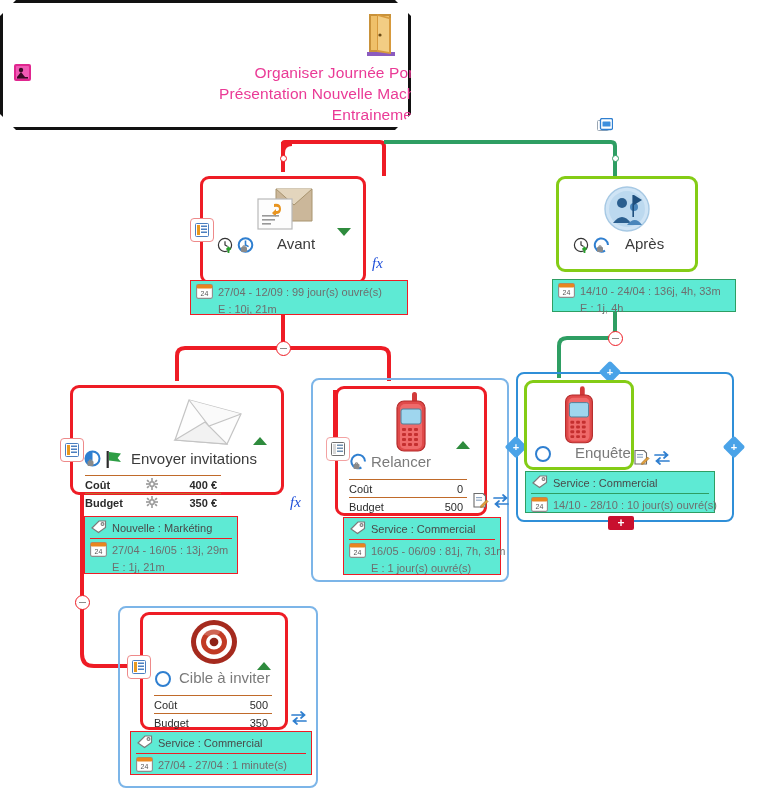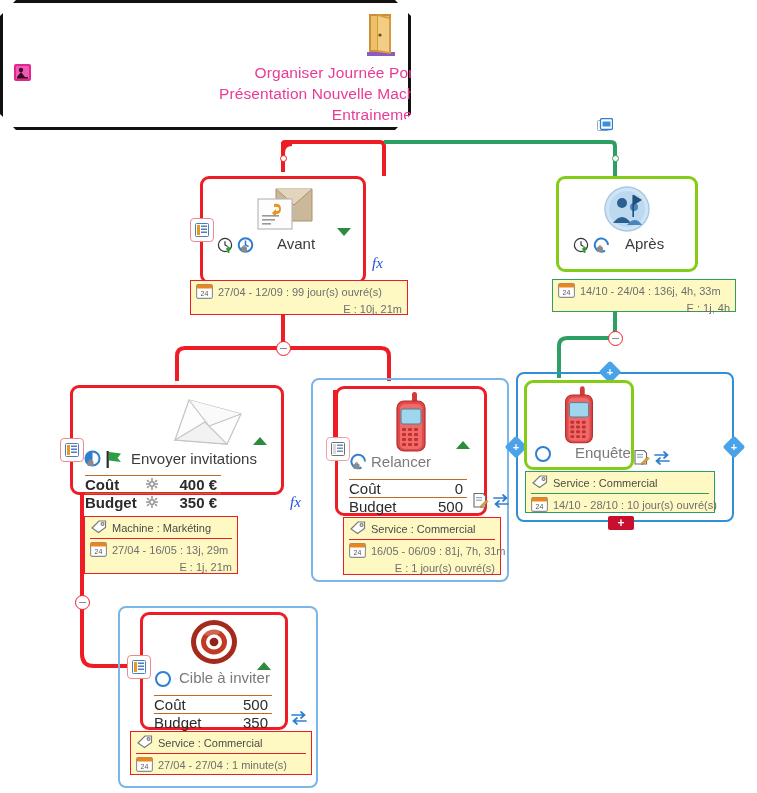--- a/index.html
+++ b/index.html
@@ -25,34 +25,34 @@
   }
   .root-door{position:absolute;left:50%;top:8px;transform:translateX(-50%);}
   .root-badge{position:absolute;left:14px;top:64px;}
 
   
   .frame{position:absolute;box-sizing:border-box;background:#fff;border-radius:9px;}
   .frame.red{border:3.5px solid #ee1c25;}
   .frame.green{border:3px solid #84cc16;}
 
   
-  .info{position:absolute;box-sizing:border-box;background:#fef9c3;font-size:11px;color:#6e6e6e;text-align:right;}
+  .info{position:absolute;box-sizing:border-box;background:#5eead4;font-size:11px;color:#6e6e6e;}
   .info.red{border:1.4px solid #ee1c25;}
   .info.green{border:1.2px solid #2e9e63;}
   .info-row{display:flex;align-items:center;gap:5px;padding:2px 5px;white-space:nowrap;}
   .info-sub{padding:0 5px 2px 27px;white-space:nowrap;}
   .tag-row{color:#4a4a4a;font-size:11px;}
   .sep{height:0;border-top:1.2px solid #ee1c25;margin:0 5px;}
   .sep.green{border-top-color:#2e9e63;}
 
   .node-label{font-size:15px;color:#3b3b3b;white-space:nowrap;}
   .node-label.grey{color:#7a7a7a;}
 
   
-  .cb{position:absolute;font-size:15px;color:#2b2b2b;}
+  .cb{position:absolute;font-size:11px;color:#2b2b2b;}
   .cb .line{display:flex;align-items:center;height:17px;}
   .cb .k{width:58px;}
   .cb .gear{width:18px;text-align:center;}
   .cb .v{width:56px;text-align:right;padding-right:4px;}
   .cb.bold{font-weight:bold;}
   .cb .rule{border-top:1.1px solid #c06a2a;}
 
   
   .selbox{position:absolute;box-sizing:border-box;border:2.5px solid #7cb5e8;border-radius:8px;background:transparent;}
   .selbox.strong{border-color:#2f8fd8;}
@@ -346,21 +346,21 @@
   <div class="fx" style="left:290px;top:494px;">fx</div>
 
   <div class="info red" style="left:84px;top:516px;width:154px;height:58px;">
     <div class="info-row tag-row">
       <span>
         <svg width="17" height="15" viewBox="0 0 17 15" xmlns="http://www.w3.org/2000/svg">
           <path d="M2 9 L9 2 L15.5 2 L15.5 8.5 L8.5 13.5 Z" fill="#fff" stroke="#7a7a7a" stroke-width="1.2"></path>
           <circle cx="12.5" cy="5" r="1.4" fill="none" stroke="#7a7a7a" stroke-width="1.1"></circle>
         </svg>
       </span>
-      <span>Machine : Markéting</span>
+      <span>Nouvelle : Markéting</span>
     </div>
     <div class="sep"></div>
     <div class="info-row">
       <span>
         <svg width="17" height="16" viewBox="0 0 17 16" xmlns="http://www.w3.org/2000/svg">
           <rect x="0.6" y="1.6" width="15.8" height="13.8" rx="1.6" fill="#fff" stroke="#8d8d8d" stroke-width="1.1"></rect>
           <rect x="0.6" y="1.6" width="15.8" height="4" rx="1.6" fill="#e8861f"></rect>
           <text x="8.5" y="13" font-size="7" text-anchor="middle" fill="#555" font-family="Liberation Sans, sans-serif">24</text>
         </svg>
       </span>

